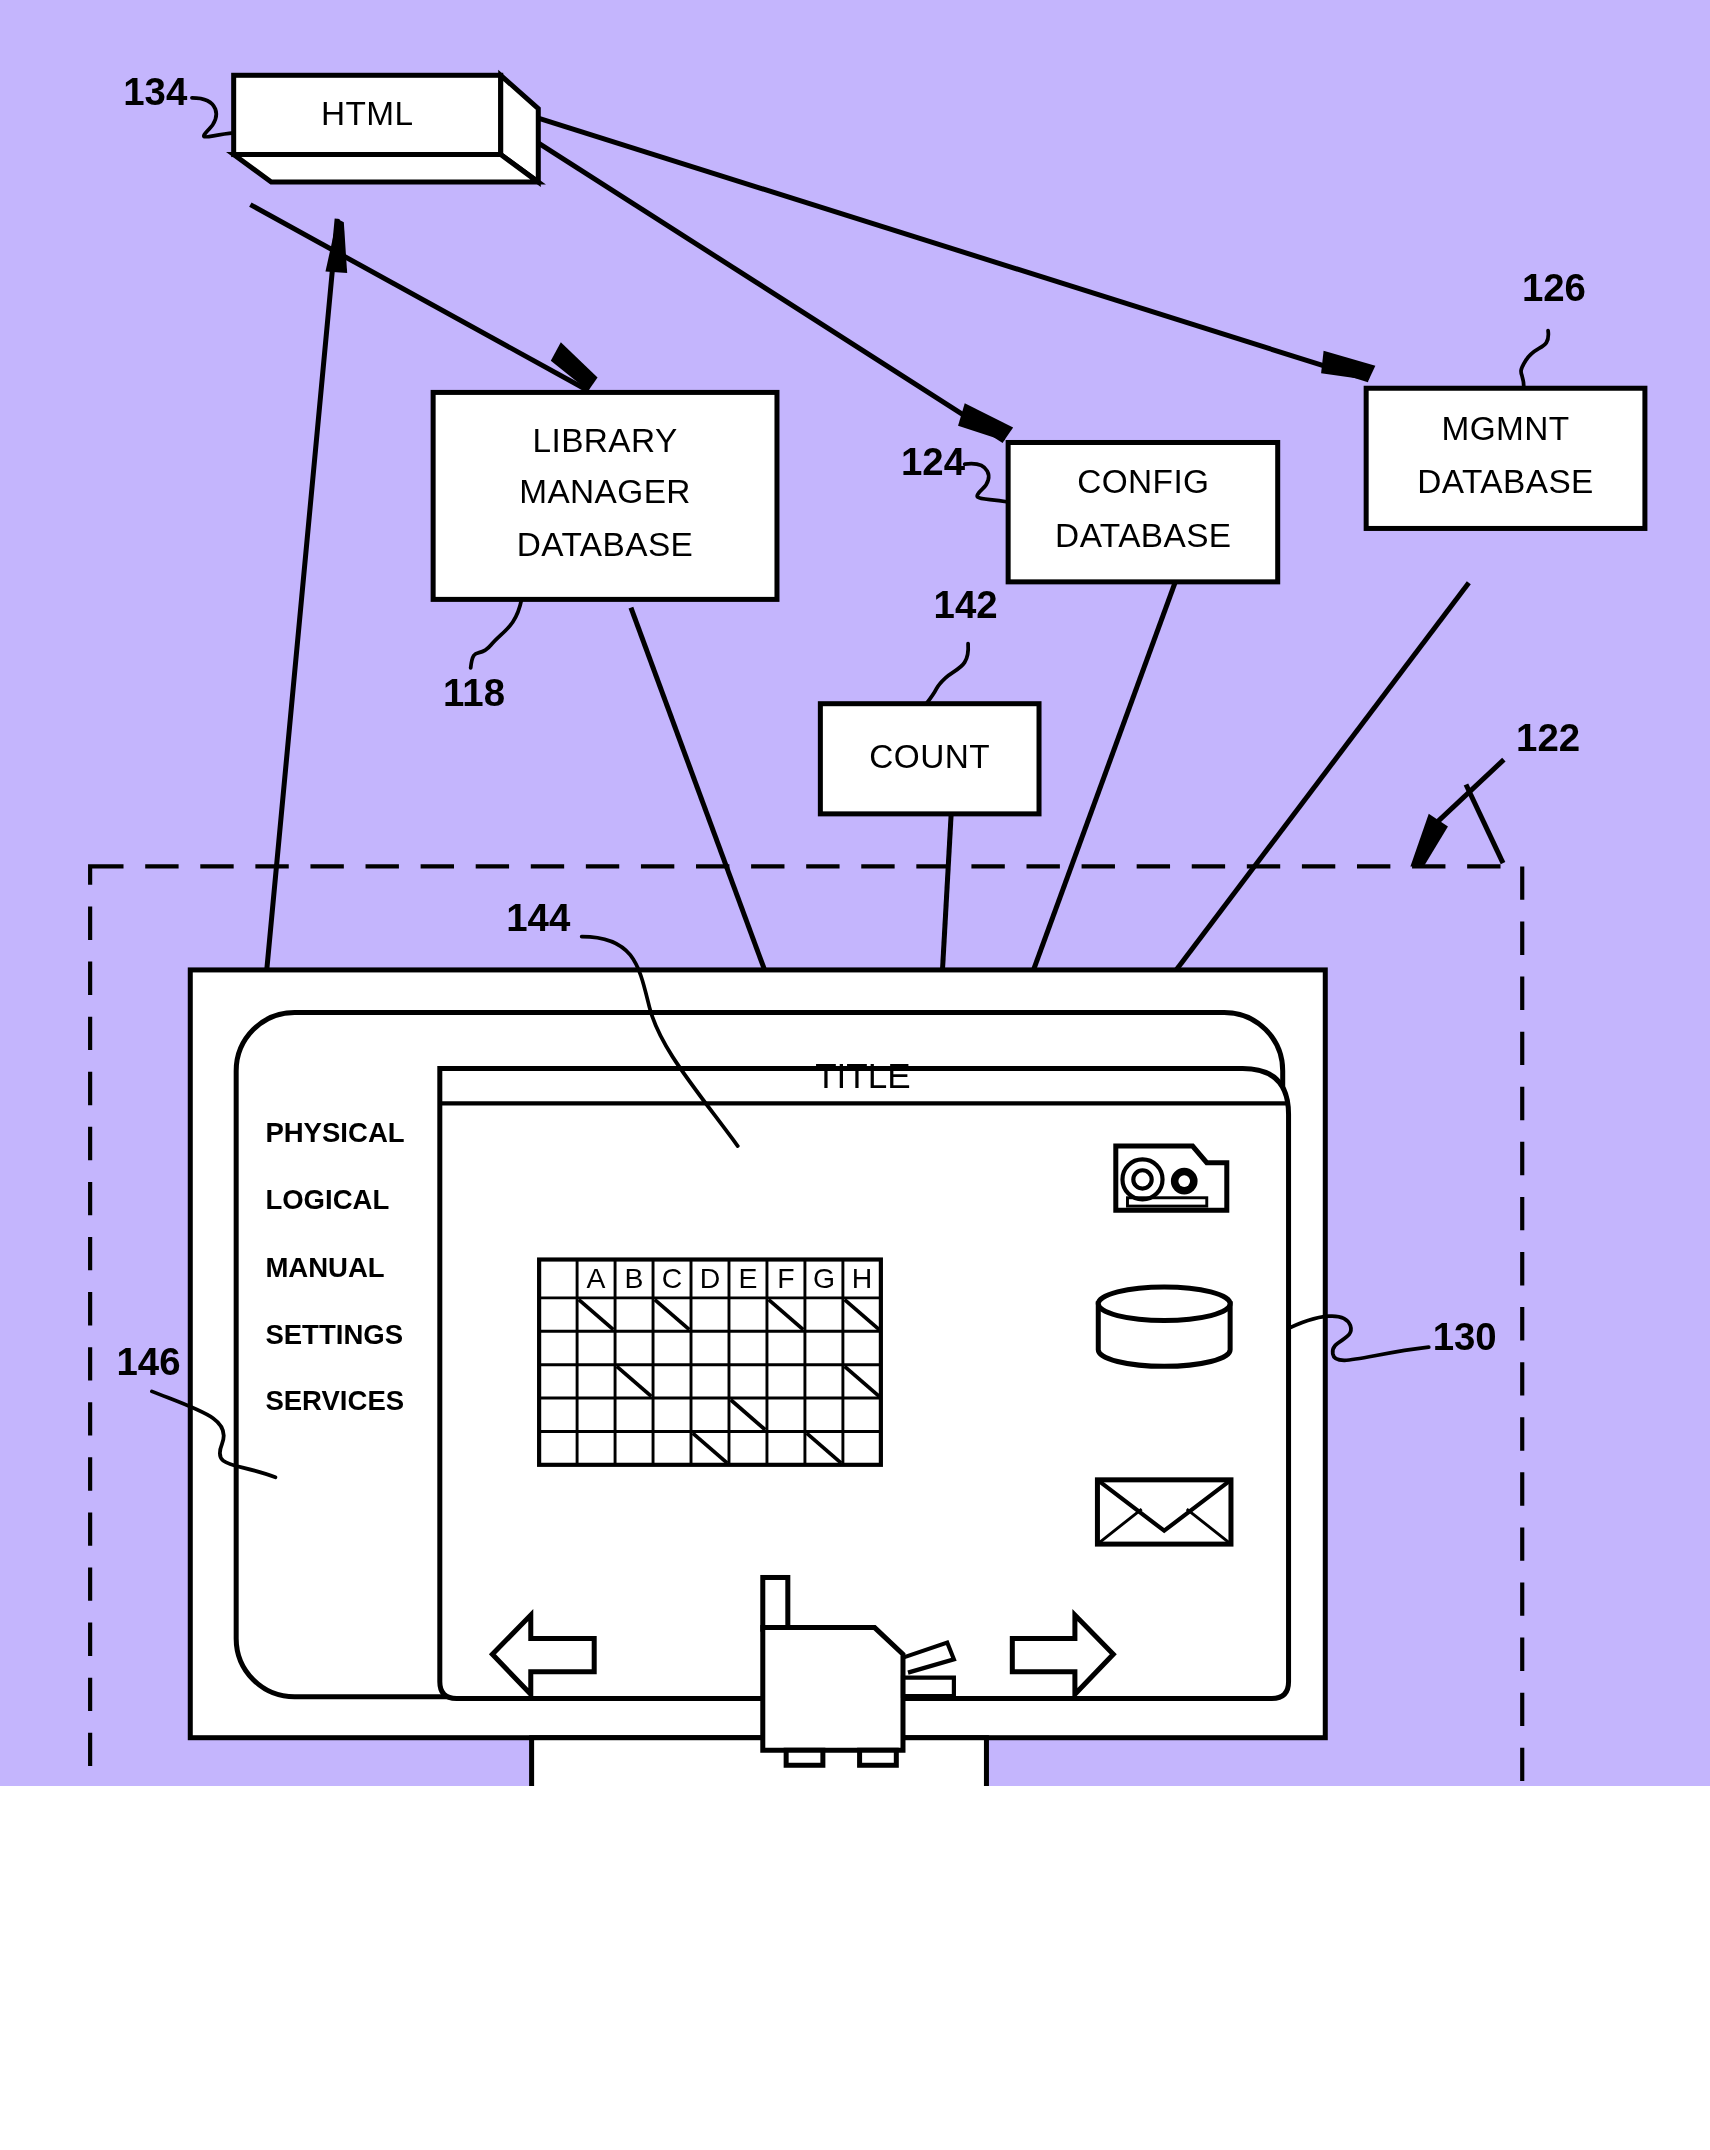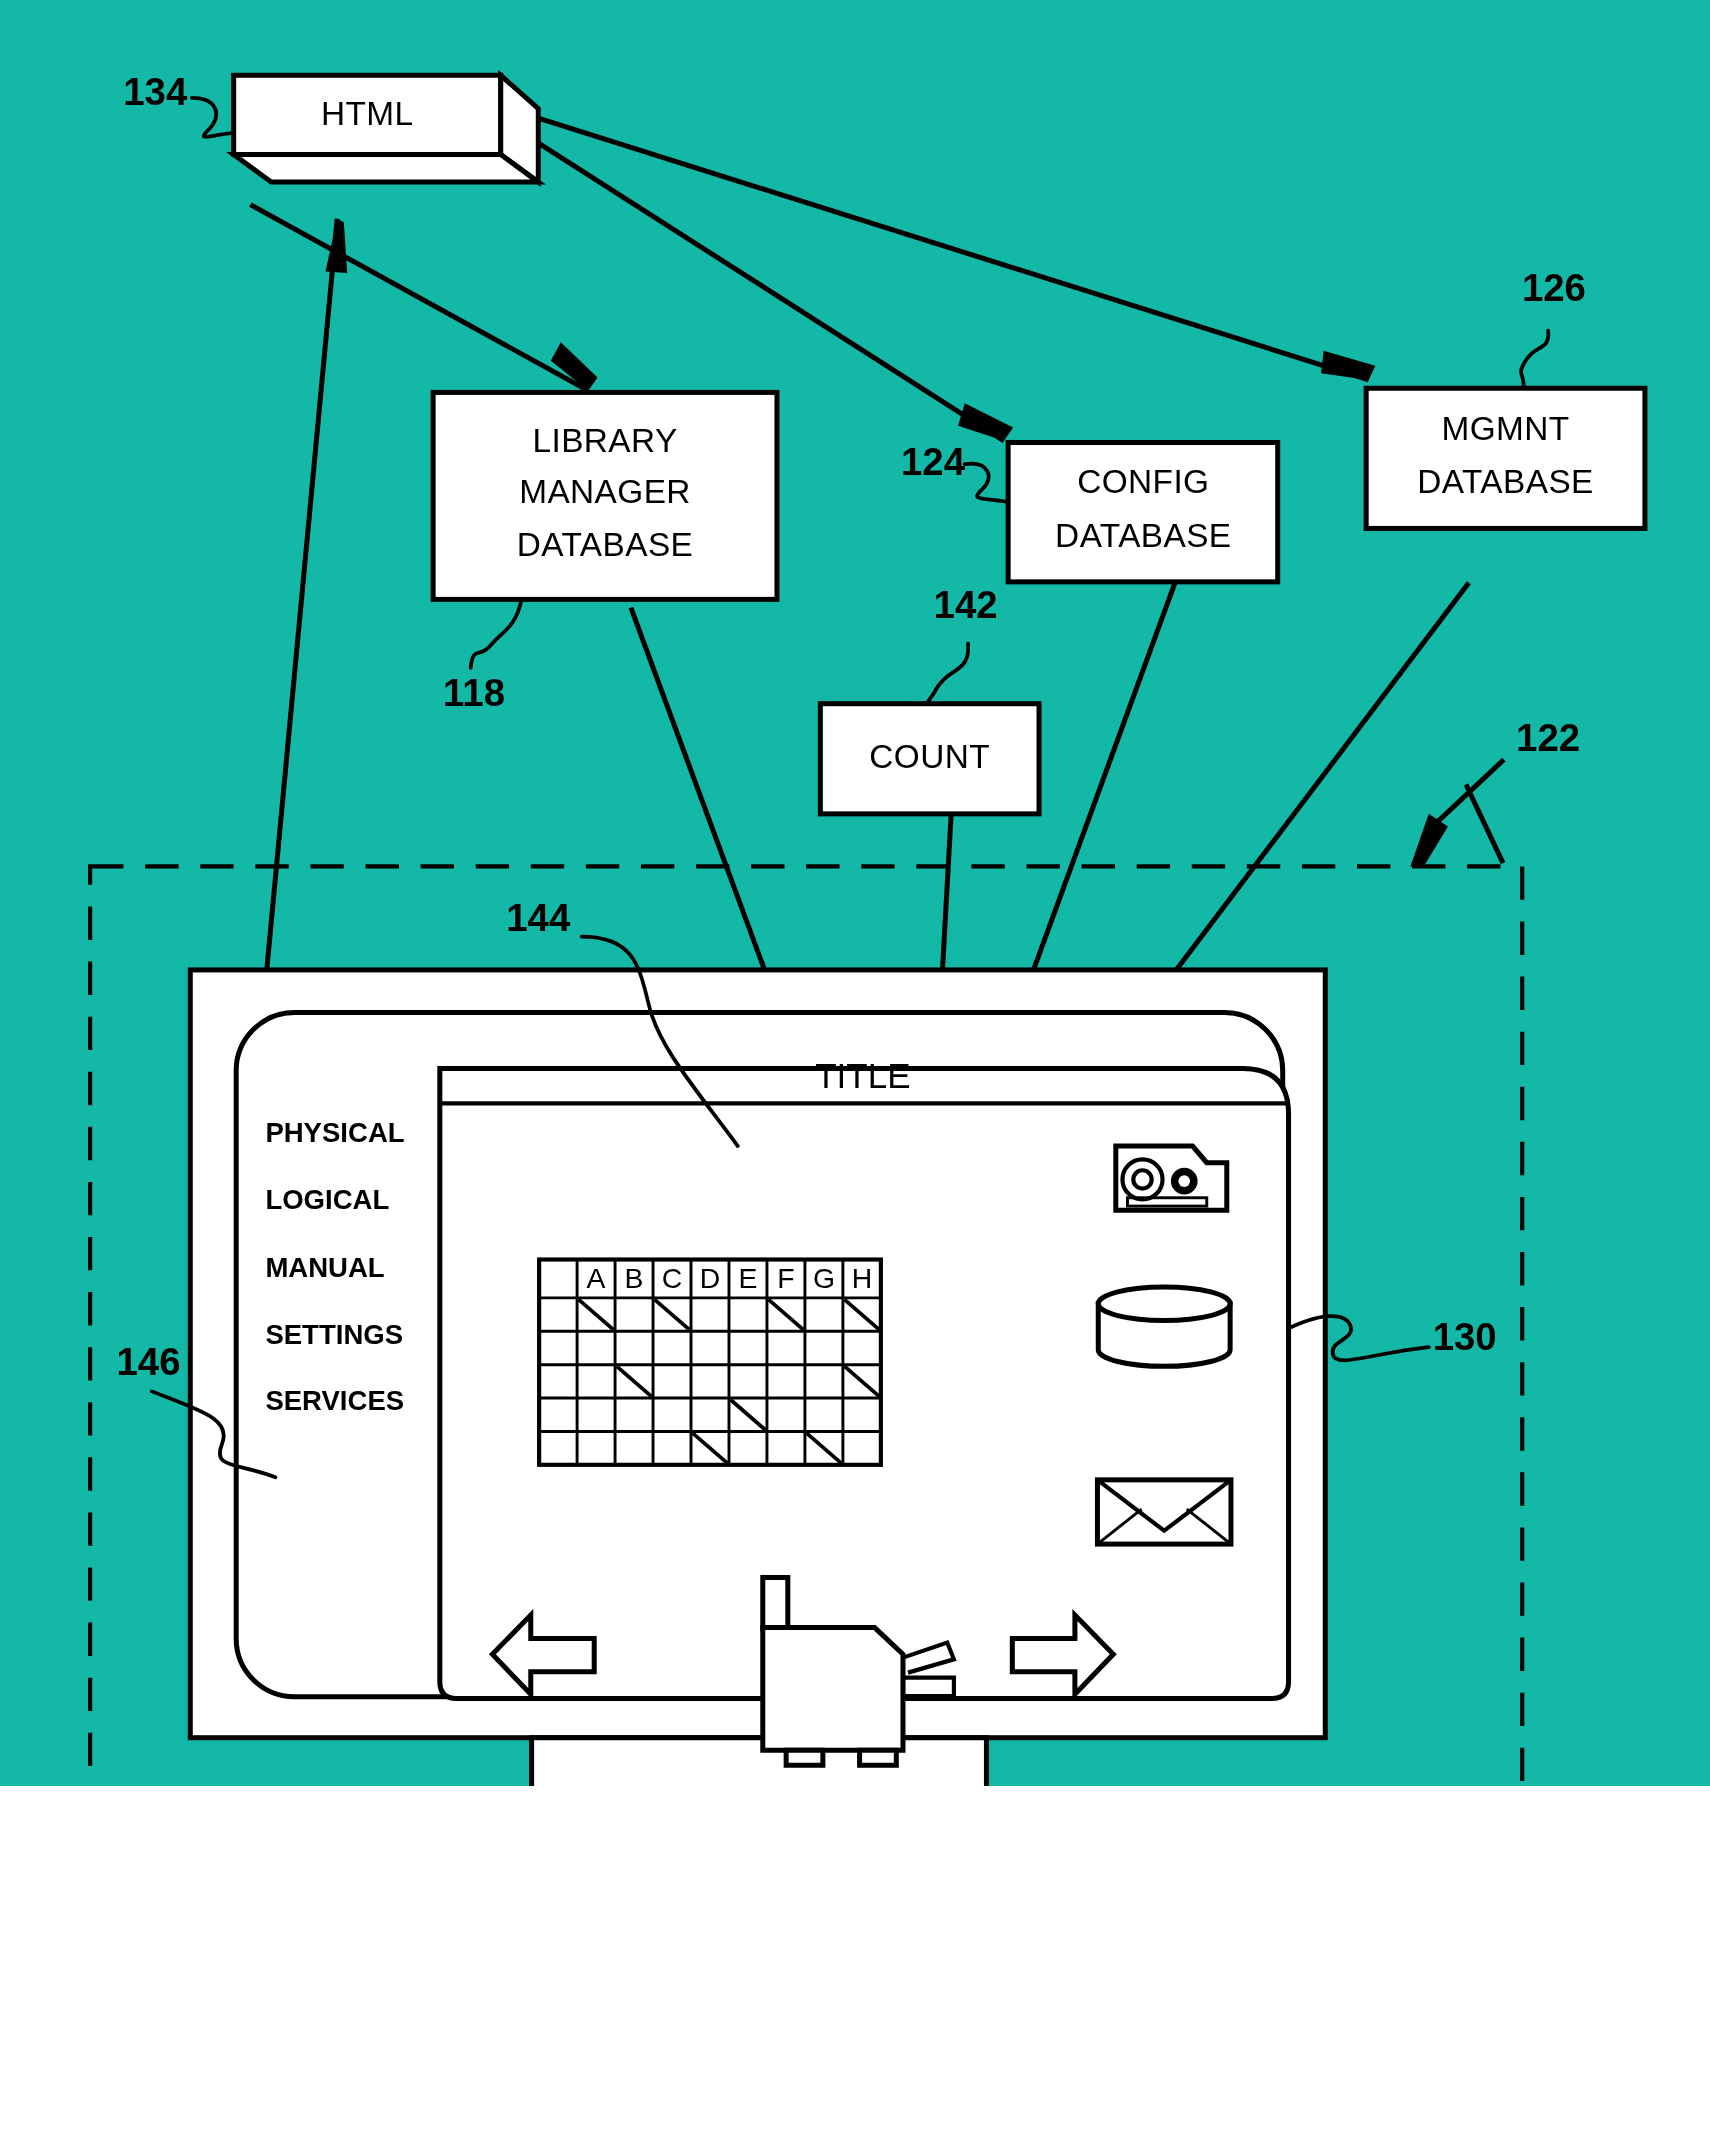--- a/index.html
+++ b/index.html
@@ -7,21 +7,21 @@
     padding: 0;
     background: #ffffff;
   }
   body {
     font-family: "Liberation Sans", sans-serif;
   }
   #figure {
     position: relative;
     width: 1710px;
     height: 1786px;
-    background: #14b8a6;
+    background: #c4b5fd;
     overflow: hidden;
     text-decoration: underline;
   }
   #figure svg.layer {
     position: absolute;
     left: 0;
     top: 0;
     width: 1710px;
     height: 2151px;
   }

